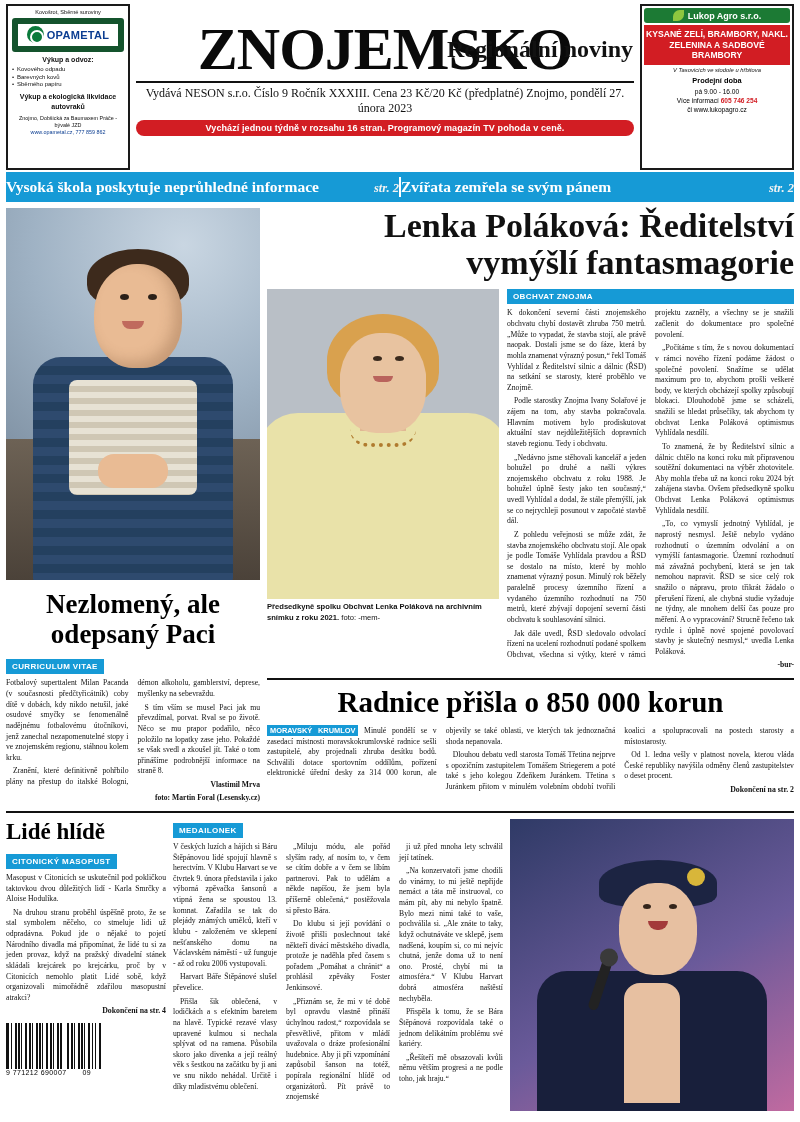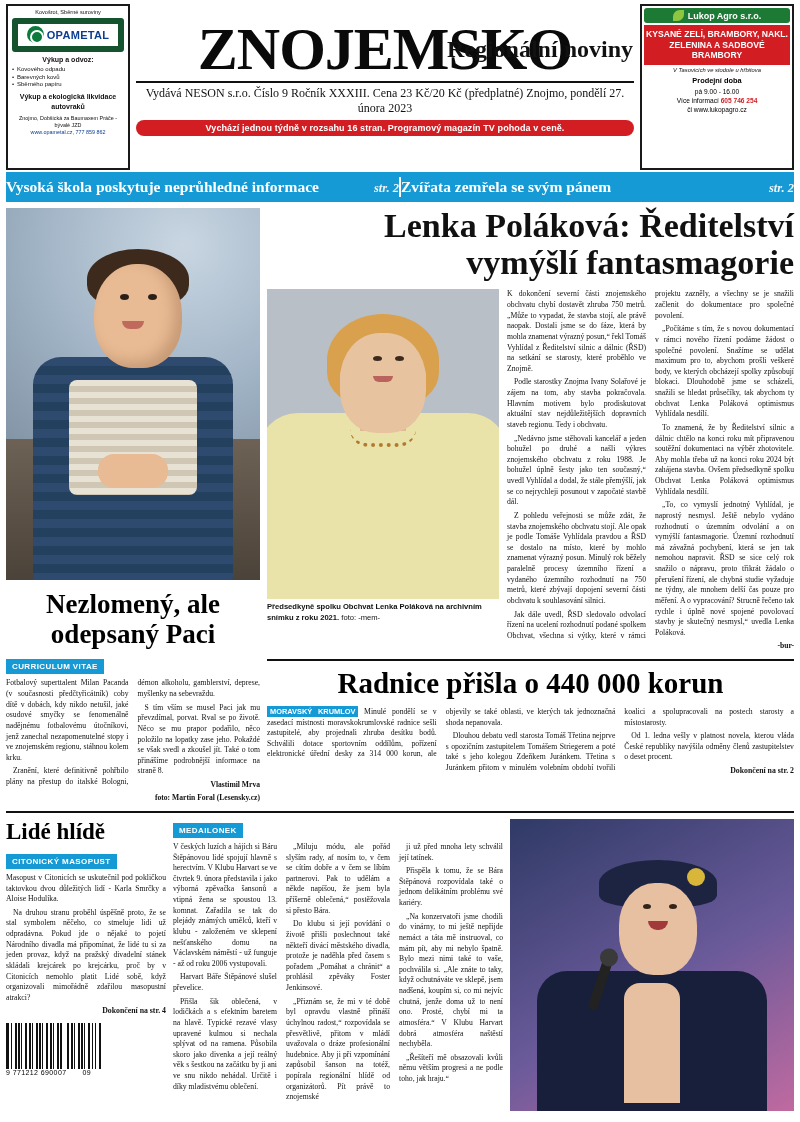--- a/index.html
+++ b/index.html
@@ -434,37 +434,38 @@
               <div class="lenka-eye r"></div>
               <div class="lenka-mouth"></div>
             </div>
             <div class="caption">
               <span>Předsedkyně spolku Obchvat Lenka Poláková na archivním snímku z roku 2021.</span>
               <span class="credit">foto: -mem-</span>
             </div>
           </div>
 
           <div style="flex:1;">
+            <div class="label-bar full">OBCHVAT ZNOJMA</div>
             <div class="cols2 body-text">
               <p class="first">K dokončení severní části znojemského obchvatu chybí dostavět zhruba 750 metrů. „Může to vypadat, že stavba stojí, ale právě naopak. Dostali jsme se do fáze, která by mohla znamenat výrazný posun,“ řekl Tomáš Vyhlídal z Ředitelství silnic a dálnic (ŘSD) na setkání se starosty, které proběhlo ve Znojmě.</p>
               <p>Podle starostky Znojma Ivany Solařové je zájem na tom, aby stavba pokračovala. Hlavním motivem bylo prodiskutovat aktuální stav nejdůležitějších dopravních staveb regionu. Tedy i obchvatu.</p>
               <p>„Nedávno jsme stěhovali kancelář a jeden bohužel po druhé a našli výkres znojemského obchvatu z roku 1988. Je bohužel úplně šesty jako ten současný,“ uvedl Vyhlídal a dodal, že stále přemýšlí, jak se co nejrychleji posunout v započaté stavbě dál.</p>
               <p>Z pohledu veřejnosti se může zdát, že stavba znojemského obchvatu stojí. Ale opak je podle Tomáše Vyhlídala pravdou a ŘSD se dostalo na místo, které by mohlo znamenat výrazný posun. Minulý rok běžely paralelně procesy územního řízení a vydaného územního rozhodnutí na 750 metrů, které zbývají dopojení severní části obchvatu k souhlasování silnici.</p>
               <p>Jak dále uvedl, ŘSD sledovalo odvolací řízení na ucelení rozhodnutí podané spolkem Obchvat, všechna si výtky, které v rámci projektu zazněly, a všechny se je snažili začlenit do dokumentace pro společné povolení.</p>
               <p>„Počítáme s tím, že s novou dokumentací v rámci nového řízení podáme žádost o společné povolení. Snažíme se udělat maximum pro to, abychom prošli veškeré body, ve kterých obcházejí spolky způsobují blokaci. Dlouhodobě jsme se scházeli, snažili se hledat průsečíky, tak abychom ty obchvat Lenka Poláková optimismus Vyhlídala nesdílí.</p>
               <p>To znamená, že by Ředitelství silnic a dálnic chtělo na konci roku mít připravenou soutěžní dokumentaci na výběr zhotovitele. Aby mohla třeba už na konci roku 2024 být zahájena stavba. Ovšem předsedkyně spolku Obchvat Lenka Poláková optimismus Vyhlídala nesdílí.</p>
               <p>„To, co vymyslí jednotný Vyhlídal, je naprostý nesmysl. Ještě nebylo vydáno rozhodnutí o územním odvolání a on vymýšlí fantasmagorie. Územní rozhodnutí má závažná pochybení, která se jen tak nemohou napravit. ŘSD se sice celý rok snažilo o nápravu, proto třikrát žádalo o přerušení řízení, ale chybná studie vyžaduje ne týdny, ale mnohem delší čas pouze pro měření. A o vypracování? Strucně řečeno tak rychle i úplně nové spojené povolovací stavby je skutečný nesmysl,“ uvedla Lenka Poláková.</p>
               <p class="sig">-bur-</p>
             </div>
           </div>
         </div>
 
         <div class="thickline"></div>
 
-        <h2 class="h-radnice">Radnice přišla o 440 000 korun</h2>
+        <h2 class="h-radnice">Radnice přišla o 850 000 korun</h2>
 
         <div class="cols3 body-text">
           <p class="first">
             <span class="dateline"><span class="place">MORAVSKÝ KRUMLOV</span></span>
             <span>Minulé pondělí se v zasedací místnosti moravskokrumlovské radnice sešli zastupitelé, aby projednali zhruba desítku bodů. Schválili dotace sportovním oddílům, pořízení elektronické úřední desky za 314 000 korun, ale objevily se také oblasti, ve kterých tak jednoznačná shoda nepanovala.</span>
           </p>
           <p>Dlouhou debatu vedl starosta Tomáš Třetina nejprve s opozič­ním zastupitelem Tomášem Striegerem a poté také s jeho kolegou Zdeňkem Juránkem. Třetina s Juránkem přitom v minulém volebním období tvořili koalici a spolupracovali na postech starosty a místostarosty.</p>
           <p>Od 1. ledna vešly v platnost novela, kterou vláda České republiky navýšila odměny členů zastupitelstev o deset procent.</p>
           <p class="cont-bold">Dokončení na str. 2</p>
         </div>
@@ -496,22 +497,22 @@
       <div class="col-b-mid">
         <div class="label-bar">MEDAILONEK</div>
         <div class="cols3 body-text">
           <p class="first">V českých luzích a hájích si Báru Štěpánovou lidé spojují hlavně s herectvím. V Klubu Harvart se ve čtvrtek 9. února představila i jako výborná zpěvačka šansonů a vtipná žena se spoustou 13. komnat. Zařadila se tak do plejády známých umělců, kteří v klubu - založeném ve sklepení nešťanského domu na Václavském náměstí - už funguje - až od roku 2006 vystupovali.</p>
           <p>Harvart Báře Štěpánové slušel převelice.</p>
           <p>Přišla šik oblečená, v lodičkách a s efektním baretem na hlavě. Typické rezavé vlasy upravené kulmou si nechala splývat od na ramena. Působila skoro jako divenka a její reálný věk s šestkou na začátku by ji ani ve snu nikdo nehádal. Určitě i díky mladistvému oblečení.</p>
           <p>„Miluju módu, ale pořád slyším rady, af nosím to, v čem se cítím dobře a v čem se líbím partnerovi. Pak to udělám a někde napíšou, že jsem byla příšerně oblečená,“ postěžovala si přesto Bára.</p>
           <p>Do klubu si její povídání o životě přišli poslechnout také někteří divácí městského divadla, protože je naděhla před časem s pořadem „Pomáhat a chránit“ a prohlásil zpěváky Foster Jenkinsové.</p>
           <p>„Přiznám se, že mi v té době byl opravdu vlastně přináší úchylnou radost,“ rozpovídala se přesvětlivě, přitom v mládí uvažovala o dráze profesionální hudebnice. Aby ji při vzpomínání zapůsobil šanson na totéž, popírala regionální hlídě od organizátorů. Pít právě to znojemské</p>
           <p>ji už před mnoha lety schválil její tatínek.</p>
+          <p>„Na konzervatoři jsme chodili do vinárny, to mi ještě nepřijde nemáct a táta mě instruoval, co mám pít, aby mi nebylo špatně. Bylo mezi nimi také to vaše, pochválila si. „Ale znáte to taky, když ochutnáváte ve sklepě, jsem nadšená, koupím si, co mi nejvíc chutná, jenže doma už to není ono. Prosté, chybí mi ta atmosféra.“ V Klubu Harvart dobrá atmosféra naštěstí nechyběla.</p>
           <p>Přispěla k tomu, že se Bára Štěpánová rozpovídala také o jednom delikátním problému své kariéry.</p>
-          <p>„Na konzervatoři jsme chodili do vinárny, to mi ještě nepřijde nemáct a táta mě instruoval, co mám pít, aby mi nebylo špatně. Bylo mezi nimi také to vaše, pochválila si. „Ale znáte to taky, když ochutnáváte ve sklepě, jsem nadšená, koupím si, co mi nejvíc chutná, jenže doma už to není ono. Prosté, chybí mi ta atmosféra.“ V Klubu Harvart dobrá atmosféra naštěstí nechyběla.</p>
           <p>„Řešíteří mě obsazovali kvůli němu větším progresi a ne podle toho, jak hraju.“</p>
 
         </div>
       </div>
 
       <div class="col-b-right">
         <div class="photo photo-bara">
           <div class="bg-bara"></div>
           <div class="bara-body"></div>
           <div class="bara-mic"></div>

